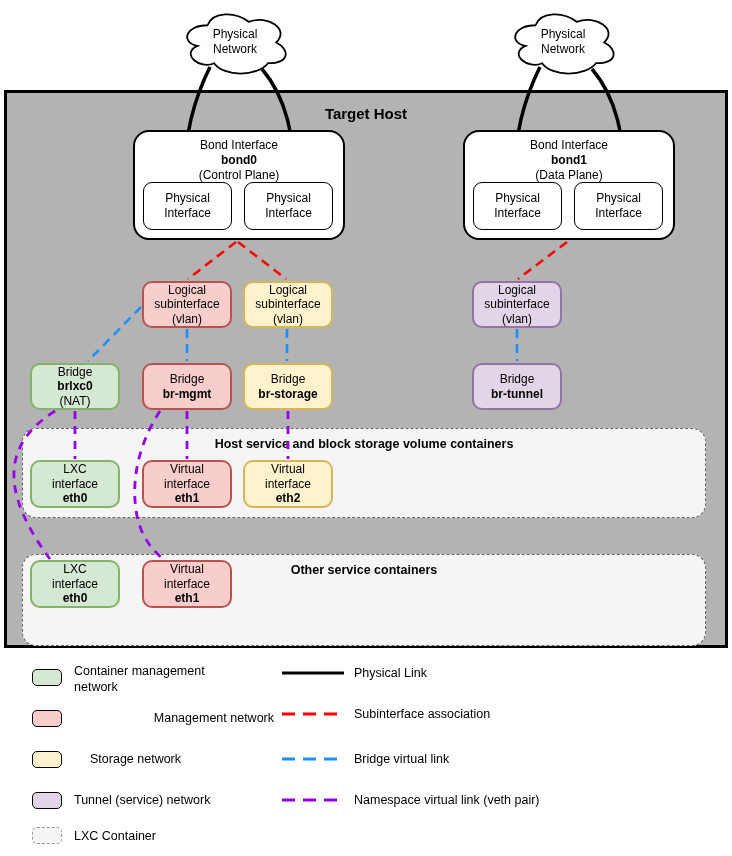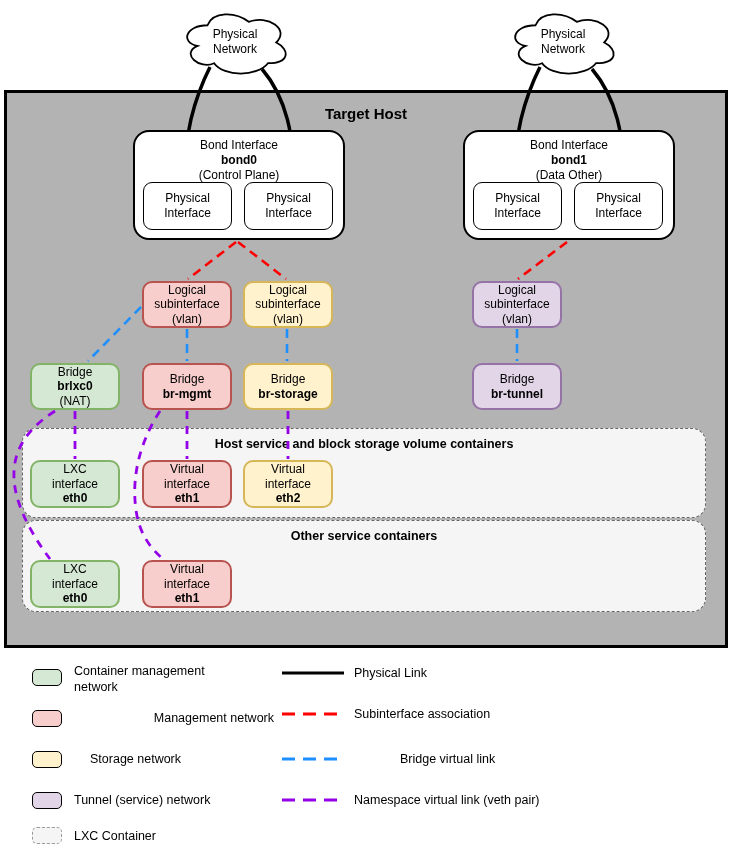--- a/index.html
+++ b/index.html
@@ -42,21 +42,21 @@
 <body>
 
 <div class="stage">
 
   <div class="abs host z1" style="left:4px;top:90px;width:724px;height:558px;"></div>
   <div class="abs host-title z3" style="left:4px;top:105px;width:724px;">Target Host</div>
 
   <div class="abs band z1" style="left:22px;top:428px;width:684px;height:90px;">
     <div class="band-title" style="margin-top:8px;">Host service and block storage volume containers</div>
   </div>
-  <div class="abs band z1" style="left:22px;top:520px;width:684px;height:92px;">
+  <div class="abs band z1" style="left:22px;top:554px;width:684px;height:92px;">
     <div class="band-title" style="margin-top:8px;">Other service containers</div>
   </div>
 
   <svg class="links z2" width="732" height="856" viewBox="0 0 732 856">
 
     <path class="lk-phys" d="M210,67 C196,95 181,140 187,181"></path>
     <path class="lk-phys" d="M262,69 C284,95 299,140 288,181"></path>
     <path class="lk-phys" d="M540,67 C526,95 511,140 517,181"></path>
     <path class="lk-phys" d="M592,69 C614,95 629,140 618,181"></path>
 
@@ -103,21 +103,21 @@
     </div>
     <div class="abs piface" style="left:109px;top:50px;width:89px;height:48px;">
       <div>Physical</div>
       <div>Interface</div>
     </div>
   </div>
 
   <div class="abs bond z3" style="left:463px;top:130px;width:212px;height:110px;">
     <div>Bond Interface</div>
     <div class="b">bond1</div>
-    <div>(Data Other)</div>
+    <div>(Data Plane)</div>
     <div class="abs piface" style="left:8px;top:50px;width:89px;height:48px;">
       <div>Physical</div>
       <div>Interface</div>
     </div>
     <div class="abs piface" style="left:109px;top:50px;width:89px;height:48px;">
       <div>Physical</div>
       <div>Interface</div>
     </div>
   </div>
 
@@ -192,16 +192,16 @@
   <div class="abs lg-label z3" style="left:90px;top:751px;width:200px;">Storage network</div>
 
   <div class="abs swatch purple z3" style="left:32px;top:792px;"></div>
   <div class="abs lg-label z3" style="left:74px;top:792px;width:200px;">Tunnel (service) network</div>
 
   <div class="abs swatch lxc z3" style="left:32px;top:827px;"></div>
   <div class="abs lg-label z3" style="left:74px;top:828px;width:200px;">LXC Container</div>
 
   <div class="abs lg-label z3" style="left:354px;top:665px;width:300px;">Physical Link</div>
   <div class="abs lg-label z3" style="left:354px;top:706px;width:300px;">Subinterface association</div>
-  <div class="abs lg-label z3" style="left:354px;top:751px;width:300px;margin-left:46px;">Bridge virtual link</div>
+  <div class="abs lg-label z3" style="left:354px;top:751px;width:300px;">Bridge virtual link</div>
   <div class="abs lg-label z3" style="left:354px;top:792px;width:300px;">Namespace virtual link (veth pair)</div>
 
 </div>
 
 </body></html>

